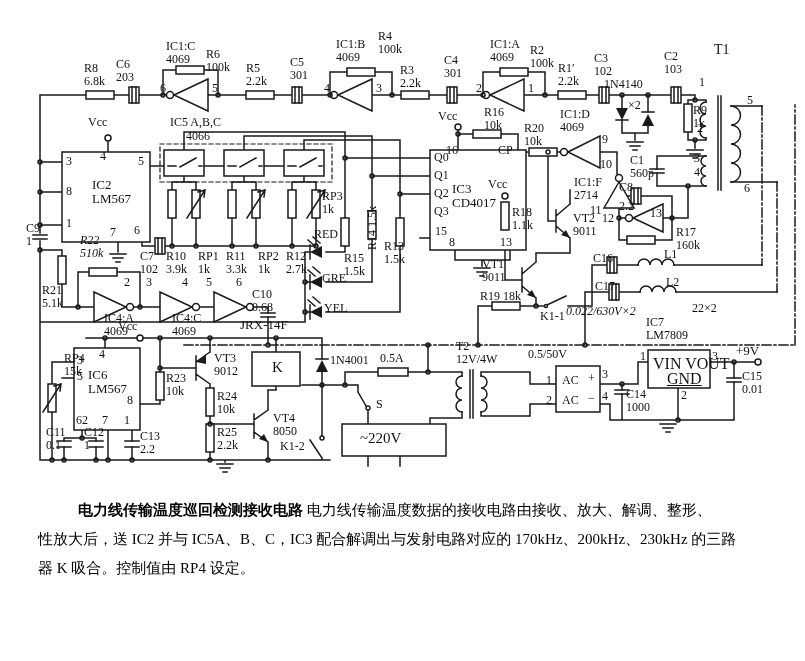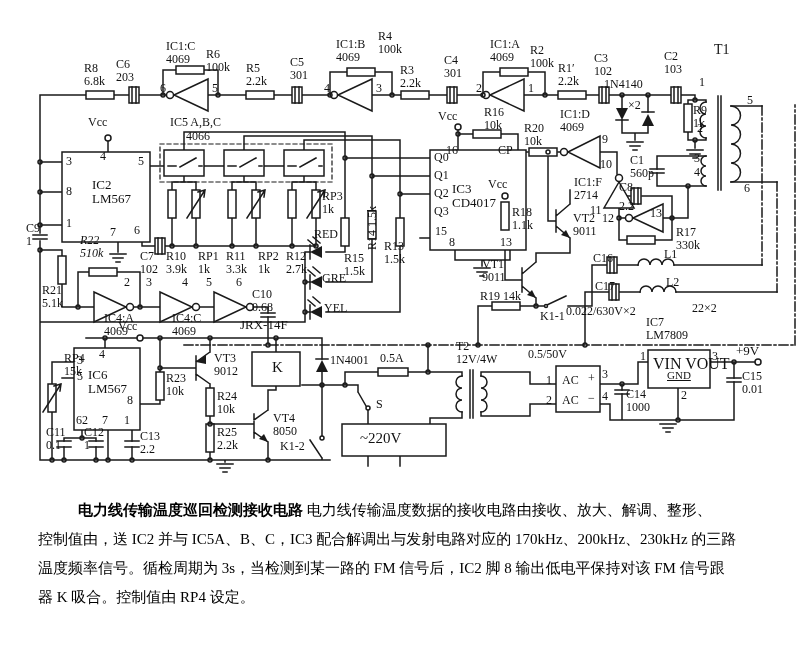--- a/index.html
+++ b/index.html
@@ -375,34 +375,34 @@
       <span class="lbl" style="left: 602px; top: 133px;">9</span>
       <span class="lbl" style="left: 600px; top: 158px;">10</span>
       <span class="lbl" style="left: 574px; top: 176px;">IC1:F
 2714</span>
       <span class="lbl" style="left: 590px; top: 204px;">11</span>
       <span class="lbl" style="left: 602px; top: 212px;">12</span>
       <span class="lbl" style="left: 619px; top: 200px;">2.2</span>
       <span class="lbl" style="left: 650px; top: 207px;">13</span>
       <span class="lbl" style="left: 619px; top: 181px;">C8</span>
       <span class="lbl" style="left: 676px; top: 226px;">R17
-330k</span>
+160k</span>
       <span class="lbl" style="left: 512px; top: 206px;">R18
 1.1k</span>
       <span class="lbl" style="left: 573px; top: 212px;">VT2
 9011</span>
       <span class="lbl" style="left: 482px; top: 258px;">VT1
 9011</span>
-      <span class="lbl" style="left: 480px; top: 290px;">R19  14k</span>
+      <span class="lbl" style="left: 480px; top: 290px;">R19  18k</span>
       <span class="lbl" style="left: 540px; top: 310px;">K1-1</span>
       <span class="lbl" style="left: 593px; top: 252px;">C16</span>
       <span class="lbl" style="left: 664px; top: 248px;">L1</span>
       <span class="lbl" style="left: 595px; top: 280px;">C17</span>
       <span class="lbl" style="left: 666px; top: 276px;">L2</span>
-      <span class="lbl" style="left: 566px; top: 305px;">0.022/630V×2</span>
+      <span class="lbl" style="left: 566px; top: 305px; font-style: italic;">0.022/630V×2</span>
       <span class="lbl" style="left: 692px; top: 302px;">22×2</span>
       <span class="lbl" style="left: 26px; top: 222px;">C9
 1</span>
       <span class="lbl" style="left: 80px; top: 234px; font-style: italic;">R22
 510k</span>
       <span class="lbl" style="left: 140px; top: 250px;">C7
 102</span>
       <span class="lbl" style="left: 166px; top: 250px;">R10
 3.9k</span>
       <span class="lbl" style="left: 198px; top: 250px;">RP1
@@ -470,32 +470,31 @@
       <span class="lbl" style="left: 602px; top: 368px;">3</span>
       <span class="lbl" style="left: 546px; top: 394px;">2</span>
       <span class="lbl" style="left: 562px; top: 394px;">AC</span>
       <span class="lbl" style="left: 588px; top: 392px;">−</span>
       <span class="lbl" style="left: 602px; top: 390px;">4</span>
       <span class="lbl" style="left: 626px; top: 388px;">C14
 1000</span>
       <span class="lbl" style="left: 646px; top: 316px;">IC7
 LM7809</span>
       <span class="lbl" style="left: 653px; top: 355px; font-size: 16px;">VIN VOUT</span>
-      <span class="lbl" style="left: 667px; top: 370px; font-size: 11px; text-decoration: underline;">GND</span>
+      <span class="lbl" style="left: 667px; top: 370px; font-size: 16px; text-decoration: underline;">GND</span>
       <span class="lbl" style="left: 640px; top: 350px;">1</span>
       <span class="lbl" style="left: 712px; top: 350px;">3</span>
       <span class="lbl" style="left: 681px; top: 389px;">2</span>
       <span class="lbl" style="left: 736px; top: 344px; font-size: 13px;">+9V</span>
       <span class="lbl" style="left: 742px; top: 370px;">C15
 0.01</span>
     </div>
 
 
   <div id="desc">
     <div class="l1">
       <b>电力线传输温度巡回检测接收电路</b><span>  电力线传输温度数据的接收电路由接收、放大、解调、整形、</span>
     </div>
-    <div>控制值由，送 IC2 并与 IC5A、B、C，IC3 配合解调出与发射电路对应的 170kHz、200kHz、230kHz 的三路</div>
-    <div>温度频率信号。循检周期为 3s，当检测到某一路的 FM 信号后，IC2 脚 8 输出低电平保持对该 FM 信号跟</div>
+    <div>性放大后，送 IC2 并与 IC5A、B、C，IC3 配合解调出与发射电路对应的 170kHz、200kHz、230kHz 的三路</div>
     <div>器 K 吸合。控制值由 RP4 设定。</div>
   </div>
 
 </div>
 
 </body></html>

